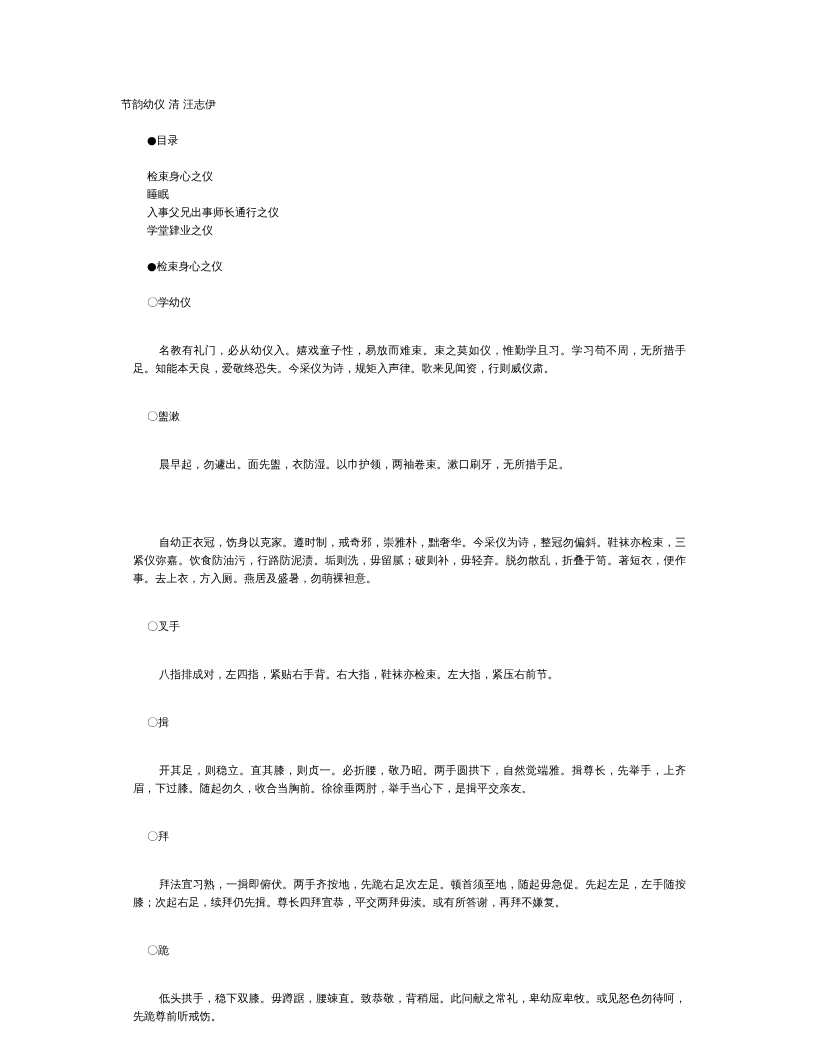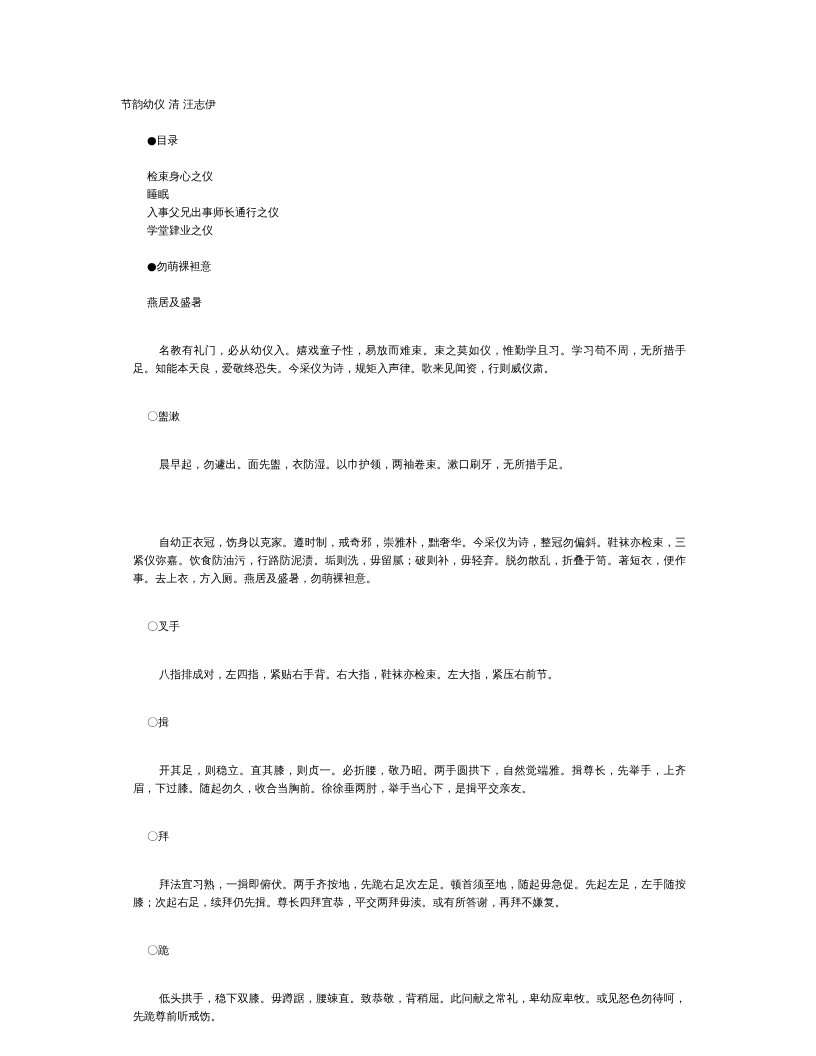--- a/index.html
+++ b/index.html
@@ -55,24 +55,24 @@
   <div class="gap"></div>
 
   <div class="toc-list">
     <p class="line">检束身心之仪</p>
     <p class="line">睡眠</p>
     <p class="line">入事父兄出事师长通行之仪</p>
     <p class="line">学堂肄业之仪</p>
   </div>
   <div class="gap"></div>
 
-  <p class="line indent">●勿萌裸袒意</p>
+  <p class="line indent">●检束身心之仪</p>
   <div class="gap"></div>
 
-  <p class="line indent">燕居及盛暑</p>
+  <p class="line indent">〇学幼仪</p>
   <div class="gap"></div>
   <p class="para">名教有礼门，必从幼仪入。嬉戏童子性，易放而难束。束之莫如仪，惟勤学且习。学习苟不周，无所措手足。知能本天良，爱敬终恐失。今采仪为诗，规矩入声律。歌来见闻资，行则威仪肃。</p>
   <div class="gap"></div>
 
   <p class="line indent">〇盥漱</p>
   <div class="gap"></div>
   <p class="para">晨早起，勿遽出。面先盥，衣防湿。以巾护领，两袖卷束。漱口刷牙，无所措手足。</p>
   <div class="gap"></div>
 
   <div class="gap"></div>

